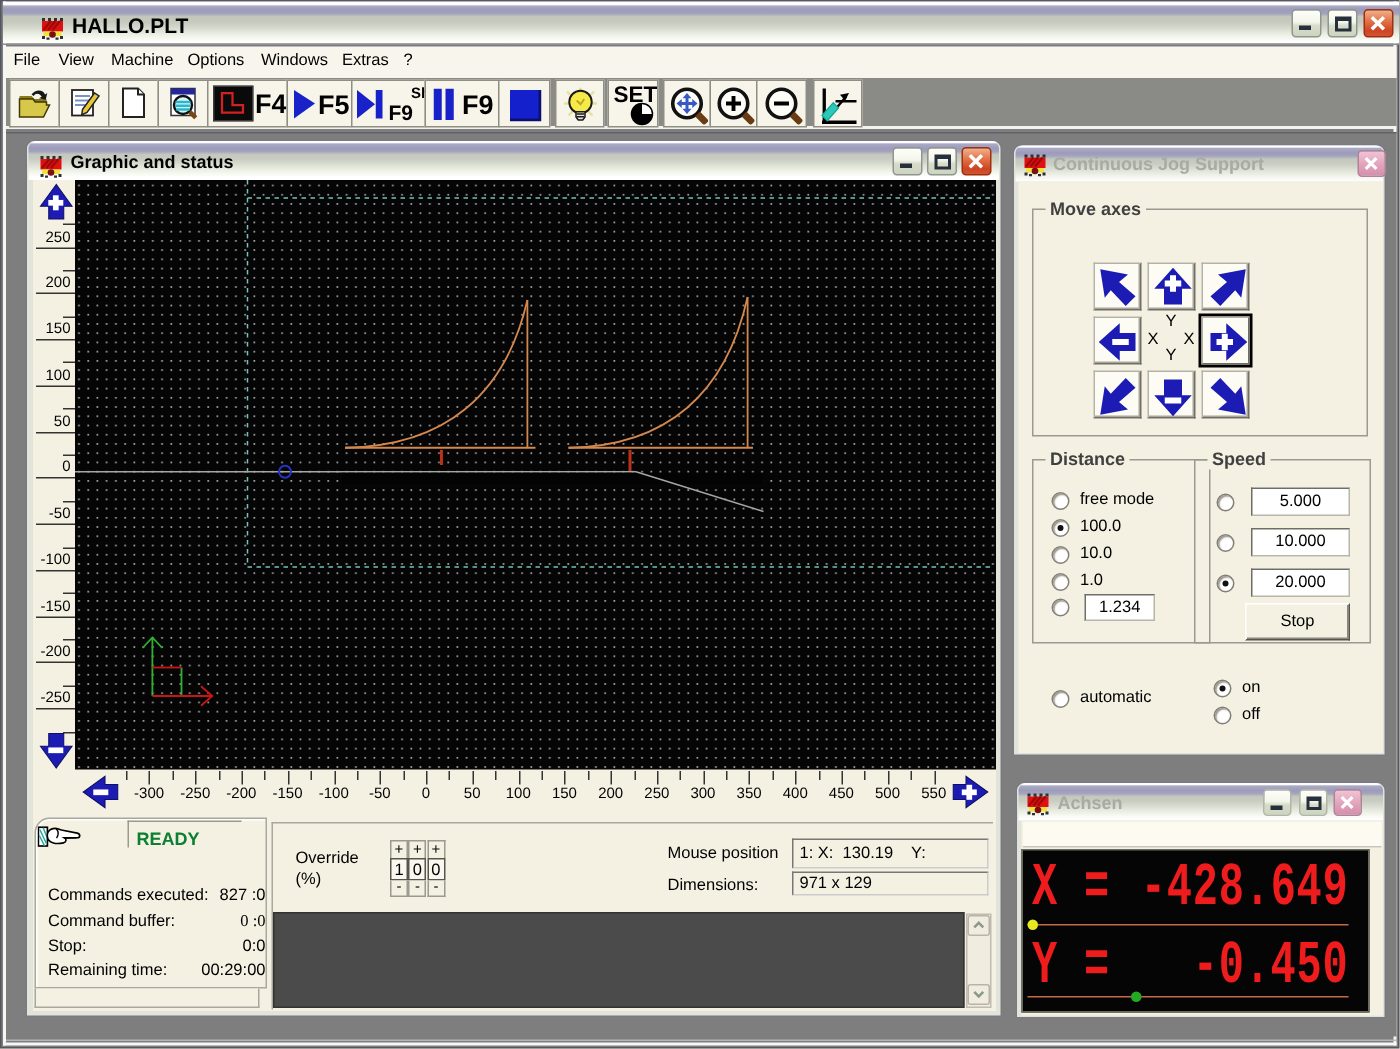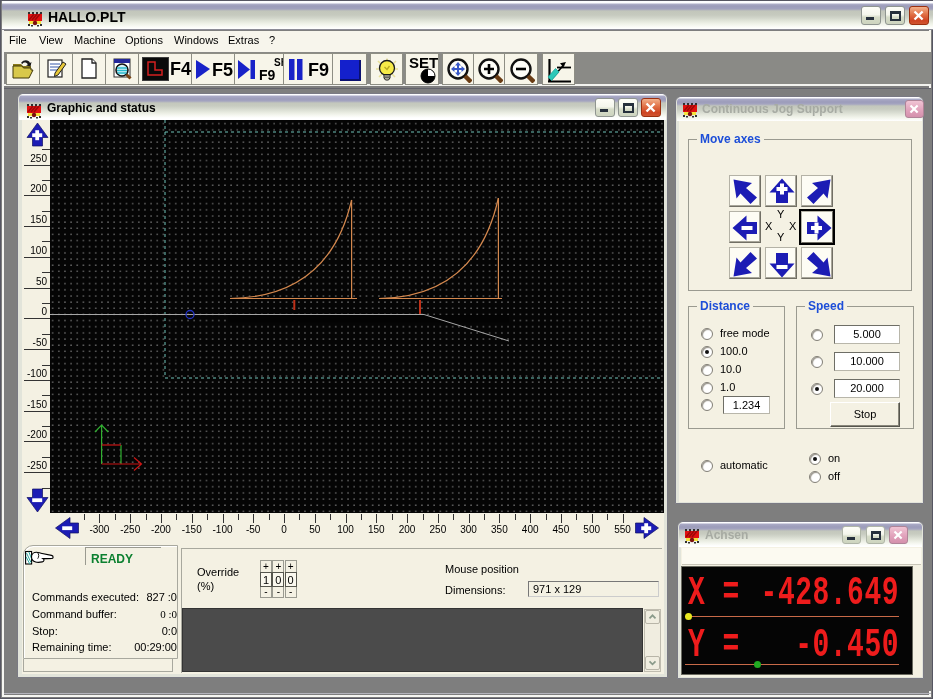--- a/index.html
+++ b/index.html
@@ -17,21 +17,21 @@
 .wbtn.mini{background:linear-gradient(180deg,#fefef8 0%,#f4f6ec 45%,#d6dcc8 60%,#cdd4bf 100%);}
 .wbtn.closer{background:linear-gradient(180deg,#f2b08a 0%,#e06e44 45%,#ce4423 80%,#d05530 100%);border-color:#9c3010;}
 .wbtn.closei{background:linear-gradient(180deg,#f0c4d4 0%,#e0a0ba 60%,#d490ac 100%);border-color:#b08498;}
 .glyph-min{position:absolute;left:4px;bottom:4px;width:8px;height:3px;background:#26303c;}
 .glyph-max{position:absolute;left:4px;top:4px;width:11px;height:10px;border:2px solid #26303c;border-top-width:3px;}
 .xg{position:absolute;left:0;top:0;width:100%;height:100%;}
 .menu{position:absolute;font-size:11px;color:#000;}
 .tbtn{position:absolute;top:52px;height:32px;background:#f7f5e9;border:1px solid #8e8e84;}
 .field{position:absolute;background:#fff;border:1px solid;border-color:#6e6e66 #b8b6aa #b8b6aa #6e6e66;font-size:11px;}
 .gbox{position:absolute;border:1px solid #9a9a90;}
-.glabel{position:absolute;top:-8px;left:8px;background:#f4f1e3;font-weight:bold;font-size:12px;padding:0 3px;color:#1d4ed8;}
+.glabel{position:absolute;top:-8px;left:8px;background:#f4f1e3;font-weight:bold;font-size:12px;padding:0 3px;color:#404040;}
 .radio{position:absolute;width:12px;height:12px;border-radius:50%;background:#fff;border:1px solid #827f76;box-shadow:inset 1px 1px 1px #9a968c;}
 .radio .dot{position:absolute;left:3px;top:3px;width:4px;height:4px;border-radius:50%;background:#111;}
 .rlabel{position:absolute;font-size:11px;color:#000;}
 .vlab{position:absolute;font-size:10px;color:#000;text-align:right;width:24px;height:12px;line-height:12px;}
 .vline{position:absolute;height:1px;background:#333;}
 .hlab{position:absolute;font-size:10px;color:#000;text-align:center;width:30px;}
 .htick{position:absolute;width:1px;background:#333;}
 .jbtn{position:absolute;width:32px;height:32px;background:#fdfcf4;border:1px solid #b4b2a6;border-right-color:#716f65;border-bottom-color:#716f65;box-shadow:inset -1px -1px 0 #a8a69a;}
 .stext{font-size:11px;color:#000;position:absolute;}
 </style></head>
@@ -397,20 +397,21 @@
     <div class="abs" style="left:259.0px;top:559px;width:12px;height:12px;background:#f4f1e3;border:1px solid #9a9a90;border-bottom:none;font-size:10px;text-align:center;line-height:11px;">+</div>
     <div class="abs" style="left:259.0px;top:571px;width:12px;height:15px;background:#faf8ee;border:1px solid #55554d;font-size:11px;text-align:center;line-height:14px;">1</div>
     <div class="abs" style="left:259.0px;top:586px;width:12px;height:11px;background:#f4f1e3;border:1px solid #9a9a90;border-top:none;font-size:10px;text-align:center;line-height:9px;">-</div>
     <div class="abs" style="left:271.3px;top:559px;width:12px;height:12px;background:#f4f1e3;border:1px solid #9a9a90;border-bottom:none;font-size:10px;text-align:center;line-height:11px;">+</div>
     <div class="abs" style="left:271.3px;top:571px;width:12px;height:15px;background:#faf8ee;border:1px solid #55554d;font-size:11px;text-align:center;line-height:14px;">0</div>
     <div class="abs" style="left:271.3px;top:586px;width:12px;height:11px;background:#f4f1e3;border:1px solid #9a9a90;border-top:none;font-size:10px;text-align:center;line-height:9px;">-</div>
     <div class="abs" style="left:283.6px;top:559px;width:12px;height:12px;background:#f4f1e3;border:1px solid #9a9a90;border-bottom:none;font-size:10px;text-align:center;line-height:11px;">+</div>
     <div class="abs" style="left:283.6px;top:571px;width:12px;height:15px;background:#faf8ee;border:1px solid #55554d;font-size:11px;text-align:center;line-height:14px;">0</div>
     <div class="abs" style="left:283.6px;top:586px;width:12px;height:11px;background:#f4f1e3;border:1px solid #9a9a90;border-top:none;font-size:10px;text-align:center;line-height:9px;">-</div>
     <div class="stext" style="left:444px;top:562px;">Mouse position</div>
+    <div class="abs" style="left:527px;top:558px;width:131px;height:20px;border:1px solid;border-color:#777 #ccc #ccc #777;font-size:11px;padding:3px 0 0 4px;">1: X:&nbsp; 130.19 &nbsp;&nbsp; Y:</div>
     <div class="stext" style="left:444px;top:583px;">Dimensions:</div>
     <div class="abs" style="left:527px;top:580px;width:131px;height:16px;border:1px solid;border-color:#777 #ccc #ccc #777;font-size:11px;padding:1px 0 0 4px;">971 x 129</div>
     <div class="abs" style="left:181px;top:607px;width:461px;height:64px;background:#4b4b4b;border:1px solid #333;"></div>
     <div class="abs" style="left:643px;top:608px;width:17px;height:63px;background:#f0ede0;border:1px solid #c0bdb0;"></div>
     <div class="abs" style="left:644px;top:609px;width:15px;height:14px;border:1px solid #b8b5a8;border-radius:2px;">
       <svg class="xg" viewBox="0 0 15 14">
         <path d="M4 8.5 L7.5 5 L11 8.5" stroke="#8a9a8a" stroke-width="2" fill="none"></path>
       </svg>
     </div>
     <div class="abs" style="left:644px;top:655px;width:15px;height:14px;border:1px solid #b8b5a8;border-radius:2px;">
@@ -508,21 +509,21 @@
           <path d="M3.5 3.5 L22 7 L16 12 L27 21.5 L20.5 28 L10.5 17.5 L6.5 22.5 Z" fill="#1c1cb4"></path>
         </g>
       </svg>
     </div>
     <div class="abs" style="left:764px;top:210px;width:32px;height:32px;font-size:11px;font-weight:normal;color:#000;">
       <span class="abs" style="left:12px;top:-3px;">Y</span>
       <span class="abs" style="left:0px;top:9px;">X</span>
       <span class="abs" style="left:24px;top:9px;">X</span>
       <span class="abs" style="left:12px;top:20px;">Y</span>
     </div>
-    <div class="gbox" style="left:687px;top:305px;width:97px;height:123px;padding-left:44px;">
+    <div class="gbox" style="left:687px;top:305px;width:119px;height:123px;padding-left:44px;">
       <span class="glabel">Distance</span>
     </div>
     <div class="radio" style="left:700px;top:327px;"></div>
     <div class="rlabel" style="left:719px;top:326px;">free mode</div>
     <div class="radio" style="left:700px;top:345px;">
       <span class="dot"></span>
     </div>
     <div class="rlabel" style="left:719px;top:344px;">100.0</div>
     <div class="radio" style="left:700px;top:363px;"></div>
     <div class="rlabel" style="left:719px;top:362px;">10.0</div>

